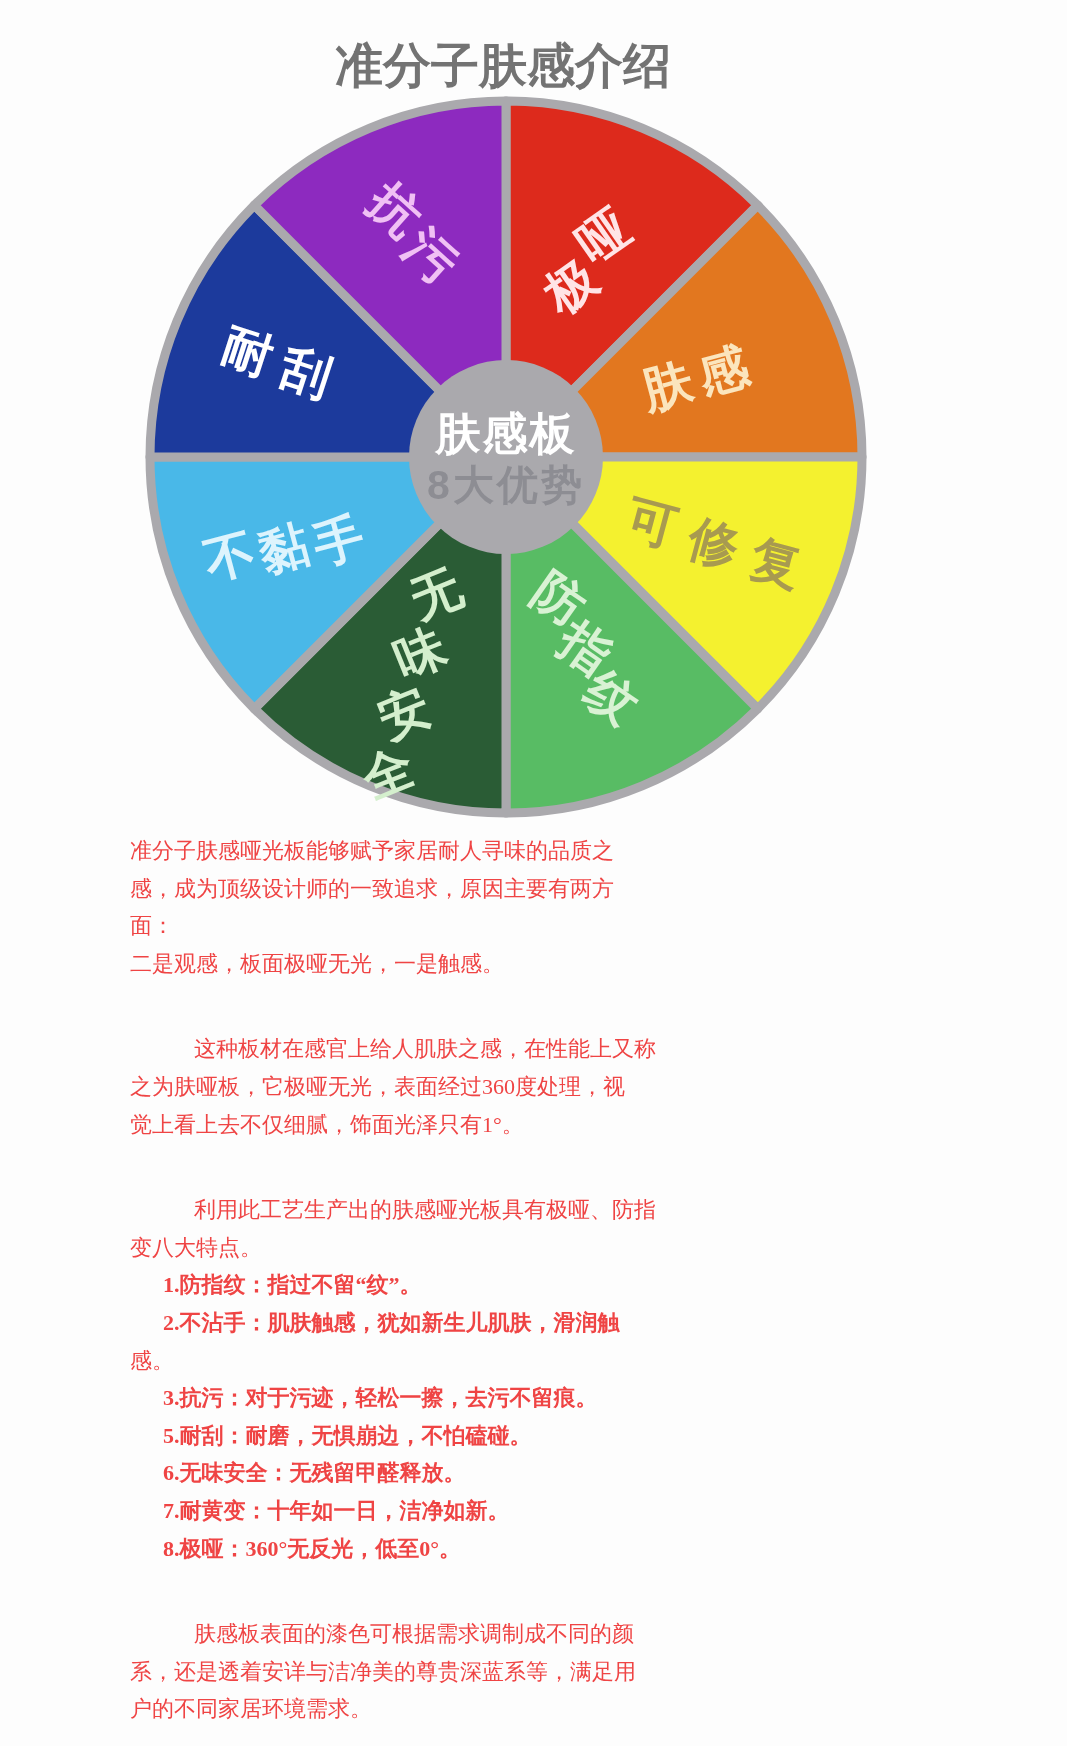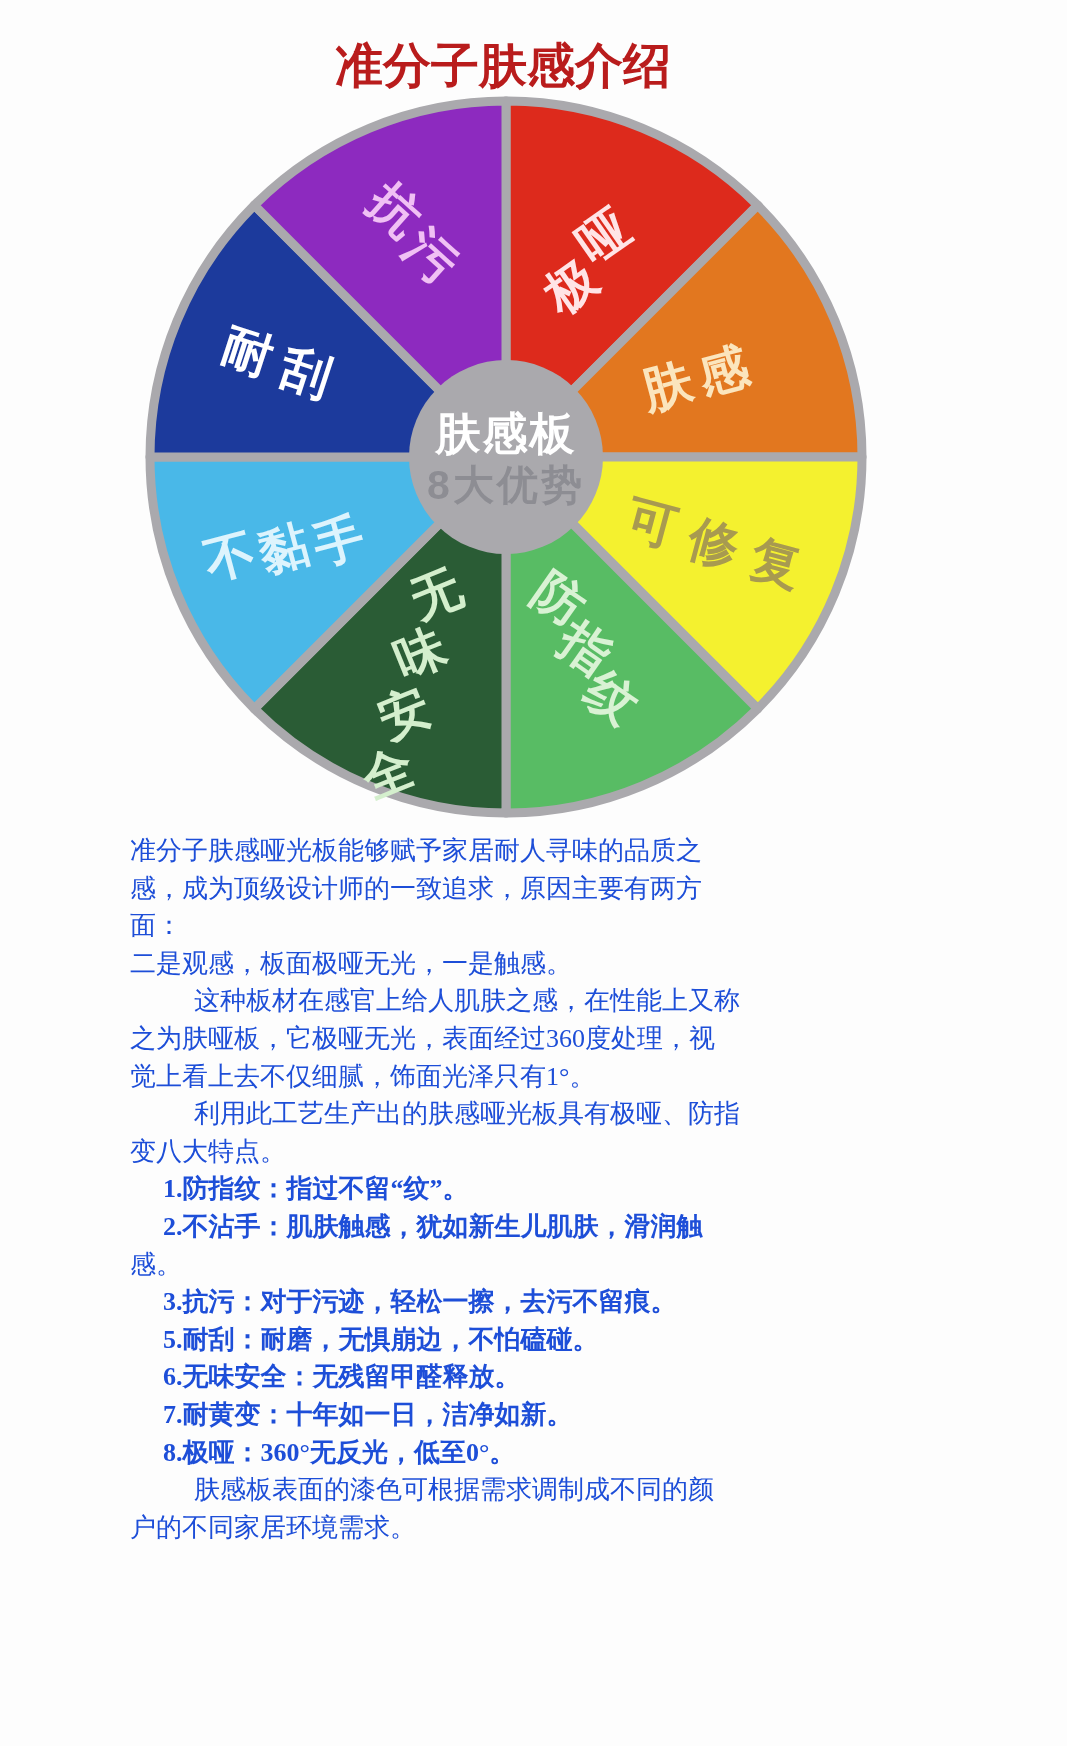--- a/index.html
+++ b/index.html
@@ -2,32 +2,32 @@
 <html><head>
 <meta charset="utf-8">
 <style>
   html,body{margin:0;padding:0;background:#ffffff;}
   .page{
     position:relative;width:1067px;height:1746px;background:#fdfdfd;
     font-family:"Liberation Sans",sans-serif;overflow:hidden;
   }
   .title{
     position:absolute;top:34px;left:0;width:1006px;margin:0;
-    text-align:center;font-size:48px;font-weight:700;color:#b91c1c;
+    text-align:center;font-size:48px;font-weight:700;color:#737373;
     font-family:"Liberation Sans",sans-serif;
   }
   #wheel{position:absolute;left:140px;top:88px;}
   .body-text{
     position:absolute;left:130px;top:832px;width:850px;
-    font-size:26px;line-height:37.6px;color:#1d4ed8;
+    font-size:22px;line-height:37.6px;color:#ef4444;
     font-family:"Liberation Serif",serif;
   }
   .ln{white-space:nowrap;}
   .ind1{padding-left:33px;font-weight:bold;}
-  .ind2{padding-left:64px;}
+  .ind2{padding-left:64px;margin-top:48px;}
 </style>
 </head>
 <body>
 
 <div class="page">
 
   <h1 class="title">准分子肤感介绍</h1>
 
   <svg id="wheel" width="732" height="740" viewBox="0 0 732 740" xmlns="http://www.w3.org/2000/svg">
       <path d="M 366 369 L 366.0 13.0 A 356 356 0 0 1 617.7 117.3 Z" fill="#dd2a1c" stroke="#aaa9ad" stroke-width="9" stroke-linejoin="round"></path>
@@ -76,16 +76,17 @@
     <div class="ln">变八大特点。</div>
     <div class="ln ind1">1.防指纹：指过不留“纹”。</div>
     <div class="ln ind1">2.不沾手：肌肤触感，犹如新生儿肌肤，滑润触</div>
     <div class="ln">感。</div>
     <div class="ln ind1">3.抗污：对于污迹，轻松一擦，去污不留痕。</div>
     <div class="ln ind1">5.耐刮：耐磨，无惧崩边，不怕磕碰。</div>
     <div class="ln ind1">6.无味安全：无残留甲醛释放。</div>
     <div class="ln ind1">7.耐黄变：十年如一日，洁净如新。</div>
     <div class="ln ind1">8.极哑：360°无反光，低至0°。</div>
     <div class="ln ind2">肤感板表面的漆色可根据需求调制成不同的颜</div>
+    <div class="ln">系，还是透着安详与洁净美的尊贵深蓝系等，满足用</div>
     <div class="ln">户的不同家居环境需求。</div>
   </div>
 
 </div>
 
 </body></html>

